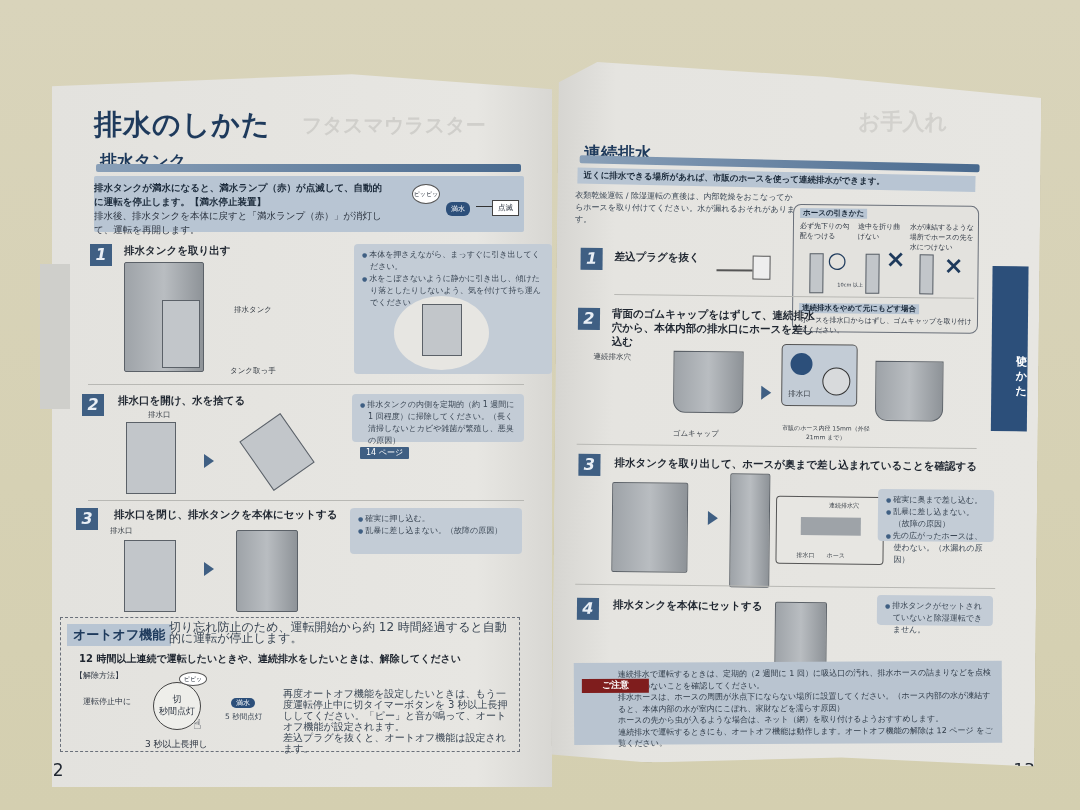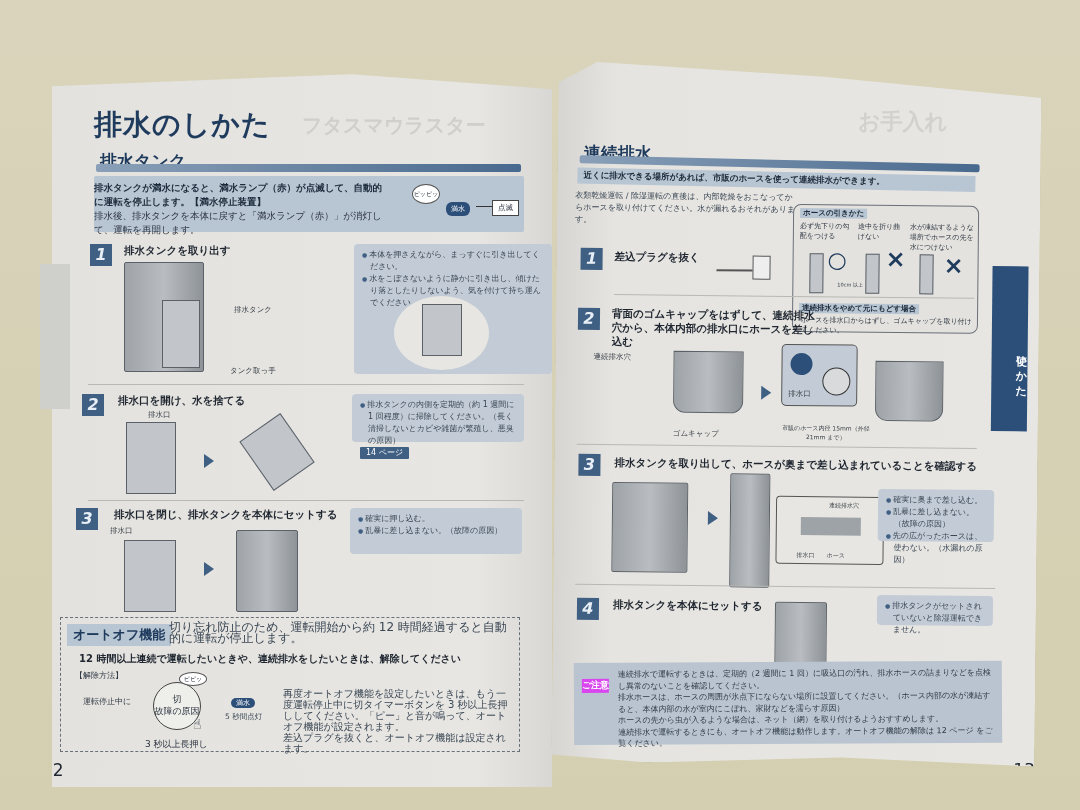--- a/index.html
+++ b/index.html
@@ -89,21 +89,21 @@
   .hose-box {
     border: 1.5px solid #6a707a; border-radius: 8px; background: #e3e2de; font-size: 7px; line-height: 10px;
   }
   .hose-head { background: #b8c5d3; font-weight: bold; font-size: 7.5px; color: #1b2a3a; padding: 0 3px; display: inline-block; }
   .mark-o { font-size: 22px; font-weight: bold; color: #1e3a5c; }
   .mark-x { font-size: 24px; font-weight: bold; color: #1e3a5c; }
   .caution {
     background: #b9c4d0; font-size: 8px; line-height: 11.5px; color: #2f3b48; padding: 6px 8px 6px 44px;
   }
   .caution-label {
-    background: #d946ef; color: #fff; font-size: 9px; font-weight: bold; padding: 1px 0;
+    background: #7f1d1d; color: #fff; font-size: 9px; font-weight: bold; padding: 1px 20px;
   }
   .circle { border-radius: 50%; }
 </style>
 </head>
 <body>
 
 <div class="page page-left">
   <div class="abs ghost-title">フタスマウラスター</div>
   <div class="abs main-title">排水のしかた</div>
 
@@ -168,21 +168,21 @@
   <div class="abs autooff">
     <div class="abs autooff-label" style="left:6px; top:6px;">オートオフ機能</div>
     <div class="abs" style="left:108px; top:4px; width:345px; font-size:12px; line-height:11px; color:#3a4654;">
       <div>切り忘れ防止のため、運転開始から約 12 時間経過すると自動的に運転が停止します。</div>
     </div>
     <div class="abs" style="left:18px; top:34px; font-size:10px; font-weight:bold; color:#1f2630;">12 時間以上連続で運転したいときや、連続排水をしたいときは、解除してください</div>
     <div class="abs" style="left:14px; top:52px; font-size:8px; color:#2c3440;">【解除方法】</div>
     <div class="abs" style="left:22px; top:78px; font-size:8px;">運転停止中に</div>
     <div class="abs circle" style="left:92px; top:64px; width:48px; height:48px; border:1.3px solid #444; background:#eeeeea; text-align:center; font-size:9px; line-height:12px; padding-top:10px;">
       <div>切</div>
-      <div>故障の原因</div>
+      <div>秒間点灯</div>
     </div>
     <div class="abs circle" style="left:118px; top:54px; width:28px; height:14px; border:1px solid #555; background:#fff; font-size:6px; text-align:center; line-height:12px;">ピピッ</div>
     <div class="abs" style="left:132px; top:98px; font-size:14px;">☝</div>
     <div class="abs" style="left:84px; top:120px; font-size:9px;">3 秒以上長押し</div>
     <div class="abs" style="left:170px; top:80px; background:#2c4f7a; color:#fff; font-size:7px; padding:0 5px; border-radius:6px;">満水</div>
     <div class="abs" style="left:164px; top:94px; font-size:7.5px; color:#3a4654;">5 秒間点灯</div>
     <div class="abs" style="left:222px; top:70px; width:232px; font-size:10px; line-height:11px; color:#3a4654;">
       <div>再度オートオフ機能を設定したいときは、もう一度運転停止中に切タイマーボタンを 3 秒以上長押ししてください。「ピー」と音が鳴って、オートオフ機能が設定されます。</div>
       <div>差込プラグを抜くと、オートオフ機能は設定されます。</div>
     </div>

